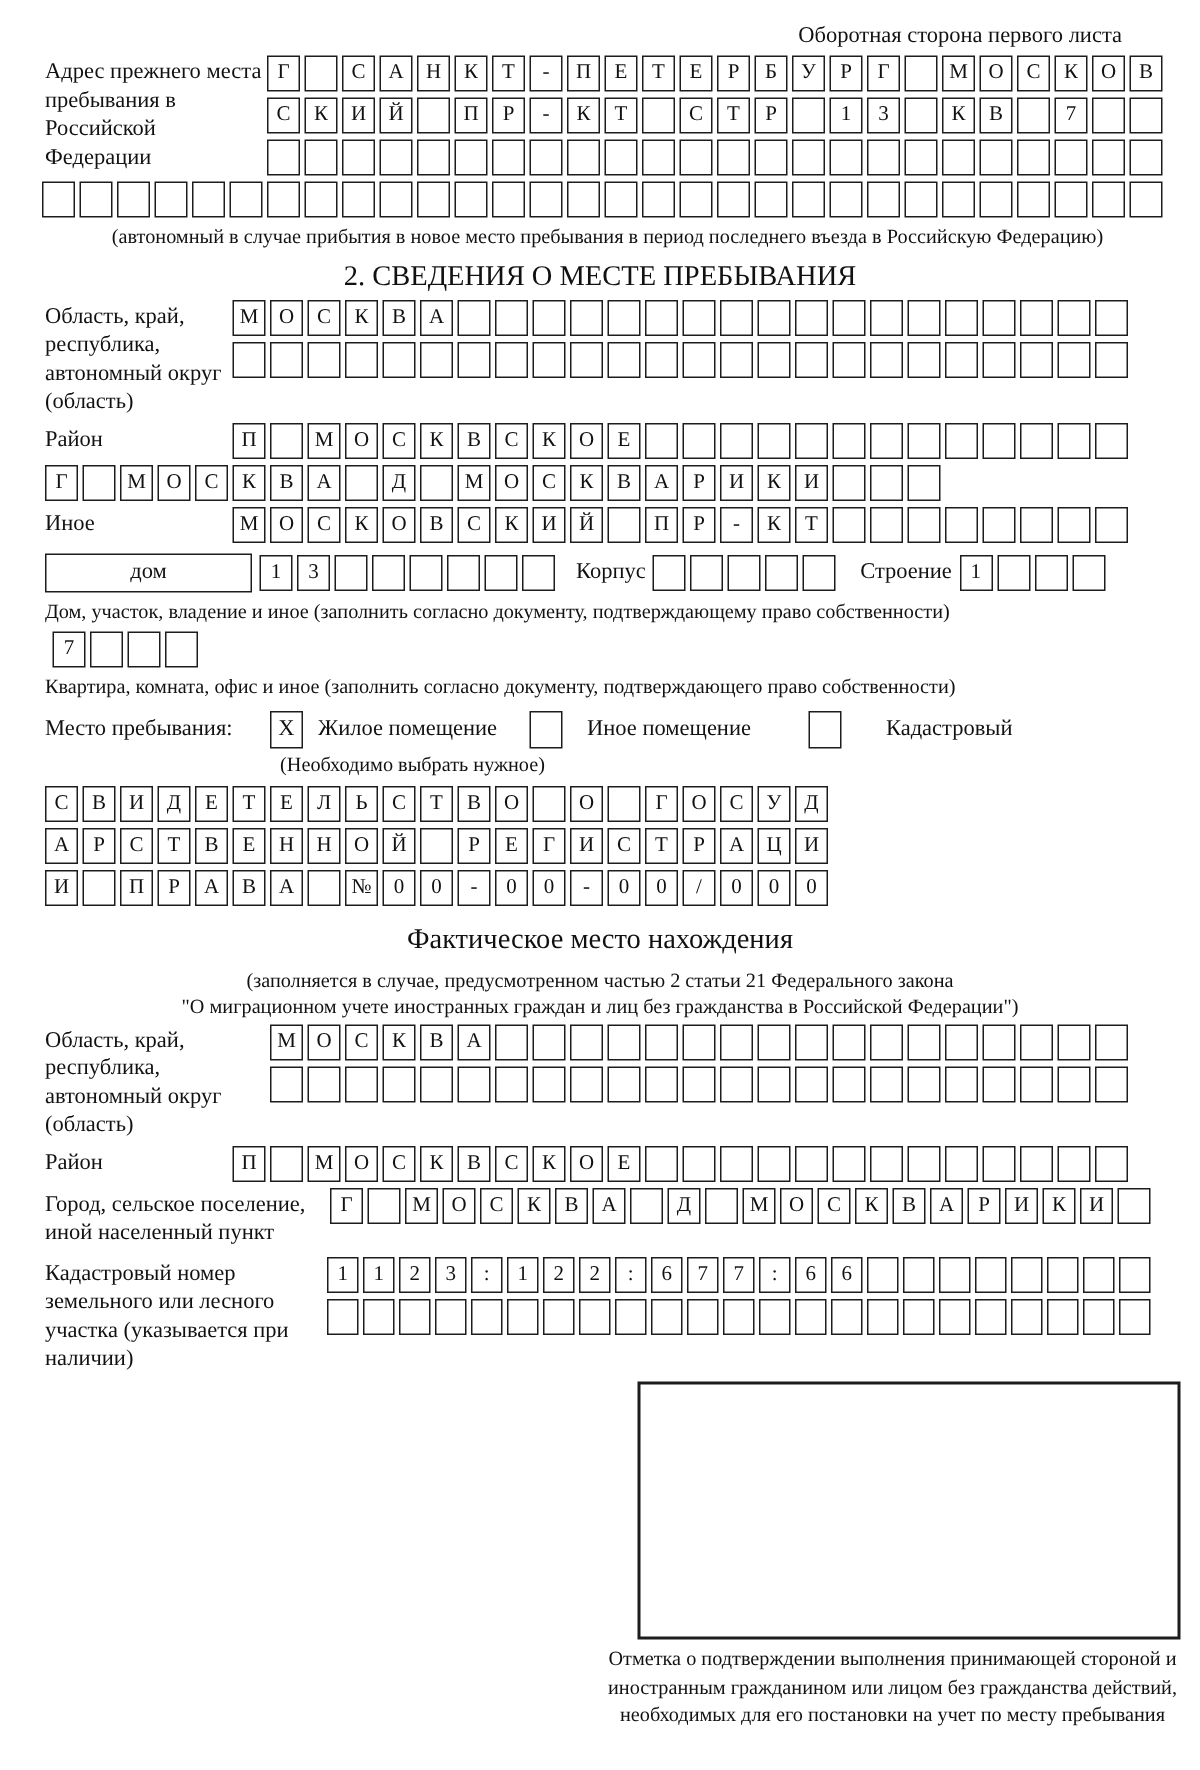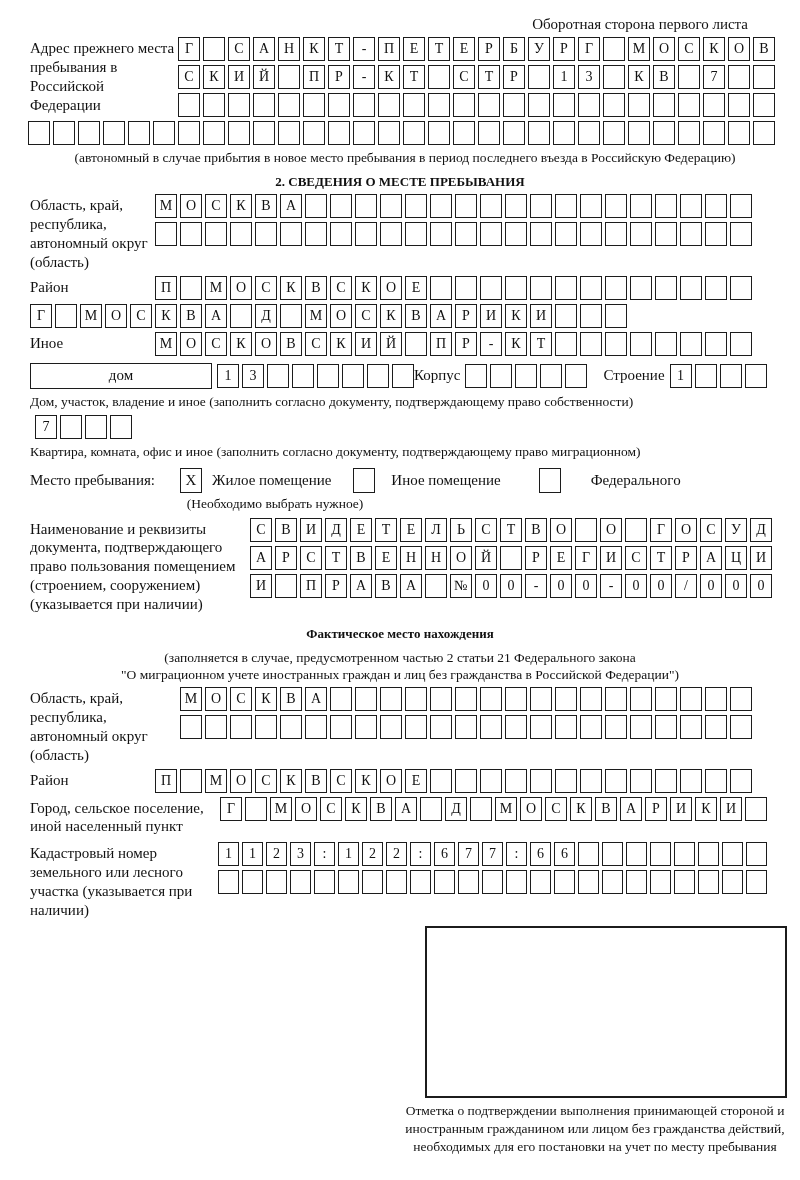--- a/index.html
+++ b/index.html
@@ -20,21 +20,21 @@
   .cellrow { display:flex; gap:3px; }
   .cell {
     width:22px; height:24px; flex:0 0 22px;
     border:1.7px solid #1c1c1c; background:#fff;
     display:flex; align-items:center; justify-content:center;
     font-size:14px; line-height:1;
   }
   .cellrow.tight .cell { width:21px; flex-basis:21px; }
 
   .caption { text-align:center; font-size:13.5px; margin-top:5px; }
-  .sec-title { text-align:center; font-size:13px; font-weight:bold; margin-top:8px; }
+  .sec-title { text-align:center; font-size:19px; font-weight:normal; margin-top:8px; }
 
   .widebox {
     border:1.7px solid #1c1c1c; height:26px;
     display:flex; align-items:center; justify-content:center;
     font-size:15px; flex:0 0 auto;
   }
   .inline-lbl { font-size:15px; padding-top:4px; flex:0 0 auto; }
 
   .opt-row { display:flex; align-items:center; margin-top:8px; }
   .opt-row .flabel { padding-top:0; }
@@ -325,32 +325,32 @@
         <span class="cell"></span>
         <span class="cell"></span>
         <span class="cell"></span>
         <span class="cell"></span>
         <span class="cell"></span>
         <span class="cell"></span>
       </div>
   </div>
 
   <div class="field-row" style="margin-top:7px; align-items:center;">
-    <div class="widebox" style="width:182px;">дом</div>
+    <div class="widebox" style="width:138px;">дом</div>
     <div class="cellrow" style="margin-left:5px;">
         <span class="cell">1</span>
         <span class="cell">3</span>
         <span class="cell"></span>
         <span class="cell"></span>
         <span class="cell"></span>
         <span class="cell"></span>
         <span class="cell"></span>
         <span class="cell"></span>
       </div>
-    <div class="inline-lbl" style="padding-top:0;">Корпус</div>
+    <div class="inline-lbl" style="margin-left:14px; padding-top:0;">Корпус</div>
     <div class="cellrow" style="margin-left:5px;">
         <span class="cell"></span>
         <span class="cell"></span>
         <span class="cell"></span>
         <span class="cell"></span>
         <span class="cell"></span>
       </div>
     <div class="inline-lbl" style="margin-left:16px; padding-top:0;">Строение</div>
     <div class="cellrow" style="margin-left:5px;">
         <span class="cell">1</span>
@@ -362,35 +362,34 @@
   <div class="caption" style="text-align:left;">Дом, участок, владение и иное (заполнить согласно документу, подтверждающему право собственности)</div>
 
   <div class="field-row" style="margin-top:5px; align-items:center;">
     <div class="cellrow" style="margin-left:5px;">
         <span class="cell">7</span>
         <span class="cell"></span>
         <span class="cell"></span>
         <span class="cell"></span>
       </div>
   </div>
-  <div class="caption" style="text-align:left;">Квартира, комната, офис и иное (заполнить согласно документу, подтверждающему право миграционном)</div>
+  <div class="caption" style="text-align:left;">Квартира, комната, офис и иное (заполнить согласно документу, подтверждающего право собственности)</div>
 
   <div class="opt-row">
     <div class="flabel" style="width:140px;">Место пребывания:</div>
     <span class="checkbox" style="margin-left:10px;">X</span>
     <span class="opt-label" style="margin-left:10px;">Жилое помещение</span>
     <span class="checkbox" style="margin-left:22px;"></span>
     <span class="opt-label" style="margin-left:16px;">Иное помещение</span>
     <span class="checkbox" style="margin-left:38px;"></span>
-    <span class="opt-label" style="margin-left:30px;">Федерального</span>
+    <span class="opt-label" style="margin-left:30px;">Кадастровый</span>
   </div>
   <div class="choose-note">(Необходимо выбрать нужное)</div>
 
   <div class="field-row" style="margin-top:6px;">
-    <div class="flabel" style="width:220px;">Наименование и реквизиты документа, подтверждающего право пользования помещением (строением, сооружением) (указывается при наличии)</div>
     <div class="grid-rows">
       <div class="cellrow">
           <span class="cell">С</span>
           <span class="cell">В</span>
           <span class="cell">И</span>
           <span class="cell">Д</span>
           <span class="cell">Е</span>
           <span class="cell">Т</span>
           <span class="cell">Е</span>
           <span class="cell">Л</span>

